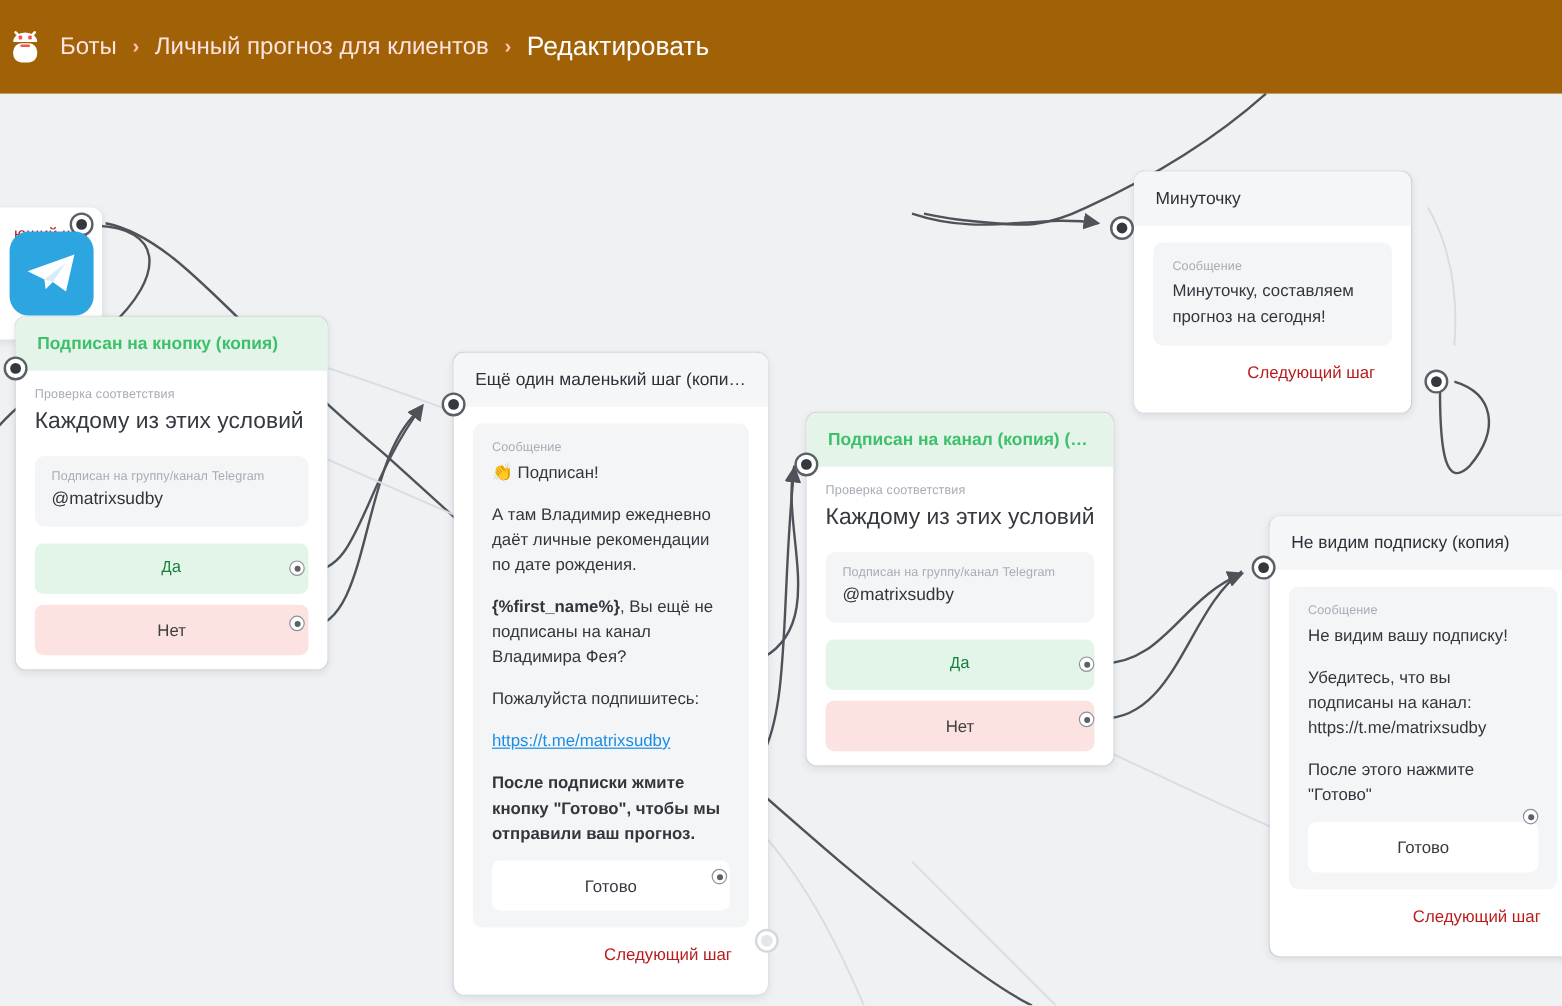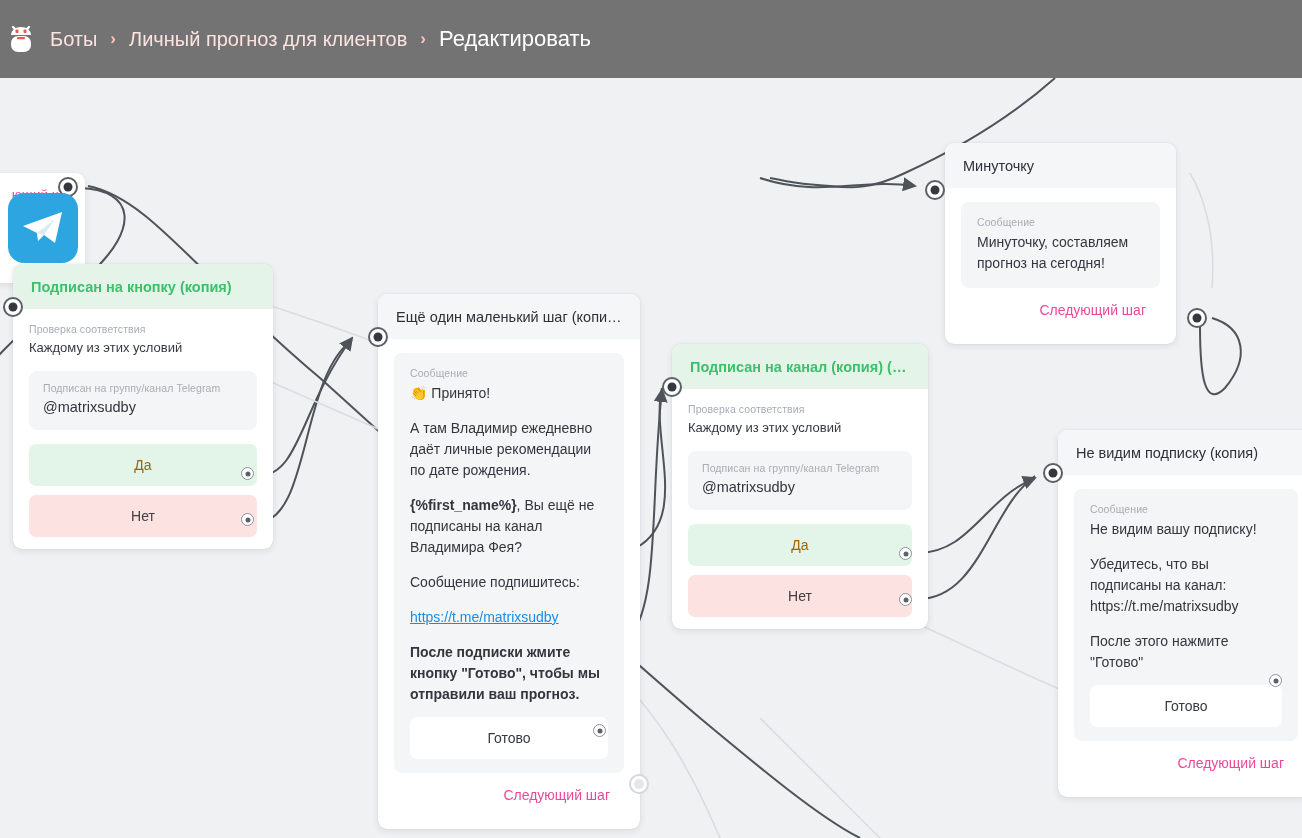--- a/index.html
+++ b/index.html
@@ -7,21 +7,21 @@
     width: 1302px; height: 838px;
     overflow: hidden;
     font-family: "Liberation Sans", "DejaVu Sans", sans-serif;
     background: #eff1f3;
   }
   #app { position: relative; width: 1302px; height: 838px; overflow: hidden; background: #eff1f3; }
 
   
   #topbar {
     position: absolute; left: 0; top: 0; width: 1302px; height: 78px;
-    background: #737373;
+    background: #a16207;
     display: flex; align-items: center;
     z-index: 60;
   }
   #bot-logo { width: 26px; height: 30px; margin-left: 8px; margin-right: 16px; position: relative; }
   .crumbs { display: flex; align-items: center; color: #ffdedb; }
   .crumb { font-size: 20px; color: #fde3e0; white-space: nowrap; }
   .crumb.active { color: #ffffff; font-size: 22px; }
   .crumb-sep { margin: 0 13px; font-size: 17px; color: #ffc4bf; font-weight: 600; }
 
   
@@ -43,55 +43,55 @@
     background: #f4f6f8;
     color: #2c3038;
     font-weight: 400;
     white-space: nowrap; overflow: hidden; text-overflow: ellipsis;
   }
   .node.cond > .node-head { background: #e4f4e8; color: #3dc06c; font-weight: 700; }
   .node-body { padding: 14px 16px 12px 16px; }
 
   .msgbox { background: #f4f5f7; border-radius: 8px; padding: 14px 16px 14px 16px; }
   .field-label { font-size: 10.5px; color: #a7adb6; letter-spacing: .1px; margin-bottom: 4px; }
-  .field-value { font-size: 13px; color: #35393f; line-height: 1.42; }
+  .field-value { font-size: 19px; color: #35393f; line-height: 1.42; }
 
   .msg-text { font-size: 14px; color: #32363d; line-height: 1.5; }
   .msg-text p { margin: 0 0 14px 0; }
   .msg-text p:last-child { margin-bottom: 0; }
   .msg-text b { font-weight: 700; }
   .msg-link { color: #1b8ce3; text-decoration: underline; font-size: 14px; }
 
   .inner-field { background: #f4f5f7; border-radius: 8px; padding: 11px 14px 12px 14px; margin: 14px 0 14px 0; }
   .inner-field .field-label { font-size: 10.5px; color: #a7adb6; margin-bottom: 3px; }
   .inner-field .field-value { font-size: 14.5px; color: #31353b; }
 
   .choice {
     position: relative;
     border-radius: 7px;
     text-align: center;
     padding: 13px 0;
     font-size: 14px;
     margin-bottom: 9px;
   }
-  .choice.yes { background: #e3f5e8; color: #a16207; }
+  .choice.yes { background: #e3f5e8; color: #15803d; font-family: Liberation Mono, monospace; }
   .choice.no  { background: #fde2e2; color: #404040; }
   .choice:last-child { margin-bottom: 0; }
 
   .btn-row {
     background: #ffffff; border-radius: 7px;
     text-align: center; padding: 13px 0;
     font-size: 14px; color: #35393f;
     position: relative;
   }
 
   .next-row {
     display: flex; align-items: center; justify-content: flex-end;
     padding: 14px 14px 14px 0;
-    font-size: 14px; color: #ec4899;
+    font-size: 14px; color: #b91c1c;
   }
 
   
   .port {
     position: absolute;
     width: 20px; height: 20px; border-radius: 50%;
     background: #ffffff;
     border: 2px solid #5a5f66;
     z-index: 30;
   }
@@ -228,26 +228,26 @@
     <div class="port" style="left:3px; top:219px;"></div>
     <div class="port small" style="left:241px; top:389px;"></div>
     <div class="port small" style="left:241px; top:435px;"></div>
 
     <div class="node" style="left:378px; top:216px; width:262px;">
       <div class="node-head">Ещё один маленький шаг (копия) (ко...</div>
       <div class="node-body">
         <div class="msgbox">
           <div class="field-label">Сообщение</div>
           <div class="msg-text">
-            <p>👏 Принято!</p>
+            <p>👏 Подписан!</p>
             <p>А там Владимир ежедневно даёт личные рекомендации по дате рождения.</p>
             <p>
               <b>{%first_name%}</b><span>, Вы ещё не подписаны на канал Владимира Фея?</span>
             </p>
-            <p>Сообщение подпишитесь:</p>
+            <p>Пожалуйста подпишитесь:</p>
             <p>
               <a class="msg-link" href="#">https://t.me/matrixsudby</a>
             </p>
             <p><b>После подписки жмите кнопку "Готово", чтобы мы отправили ваш прогноз.</b></p>
           </div>
           <div class="btn-row" style="margin-top:12px;">
             <span>Готово</span>
           </div>
         </div>
         <div class="next-row">

